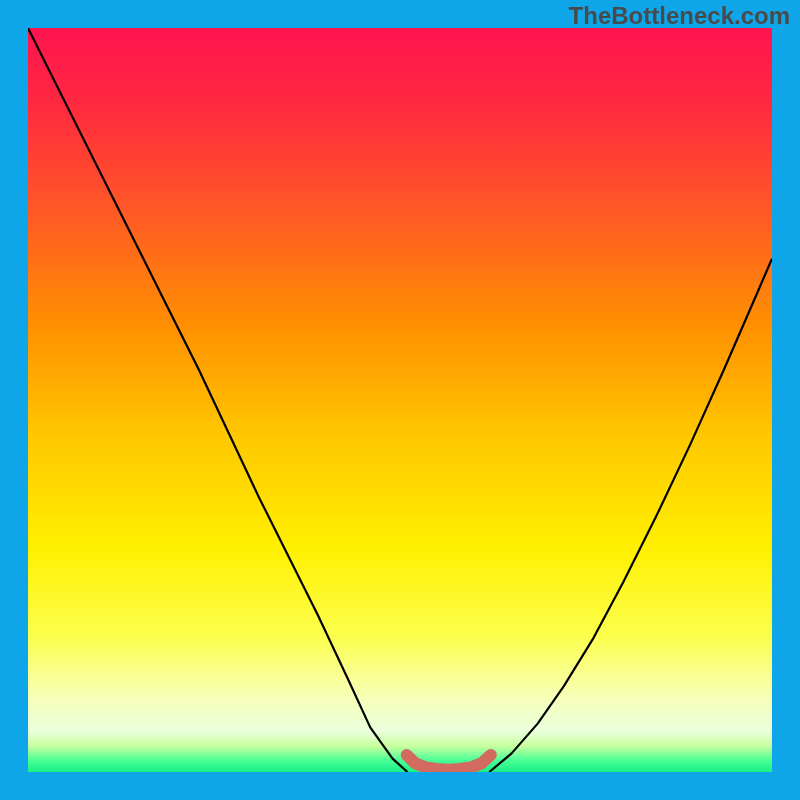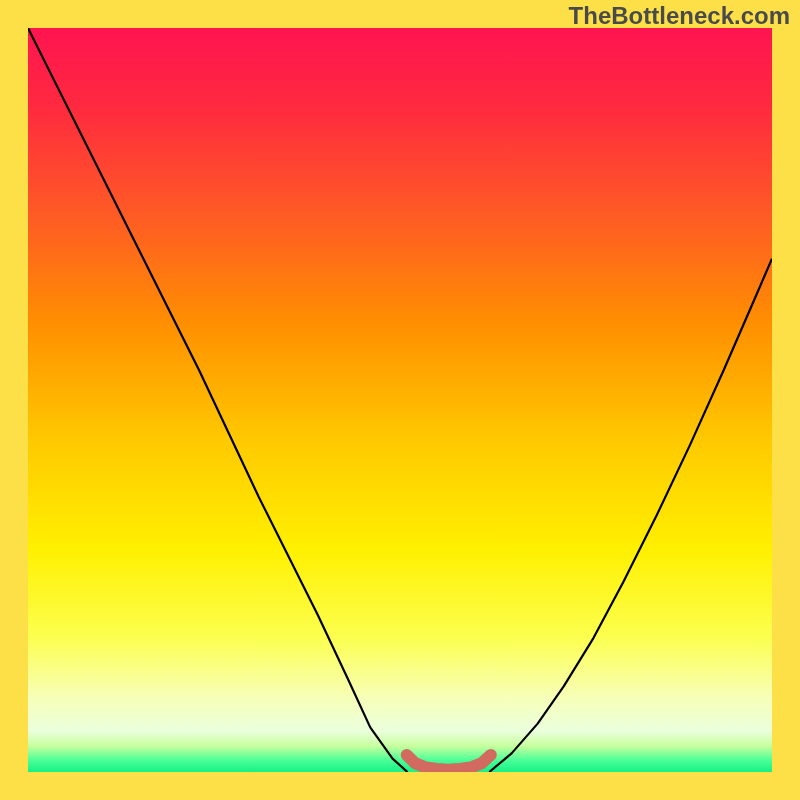--- a/index.html
+++ b/index.html
@@ -10,21 +10,21 @@
     height: 800px;
     overflow: hidden;
     position: relative;
   }
   .frame {
     position: absolute;
     top: 0;
     left: 0;
     width: 800px;
     height: 800px;
-    background: #fde047;
+    background: #0ea5e9;
   }
   .watermark {
     position: absolute;
     top: 2px;
     right: 10px;
     color: #4a4a4a;
     font-family: Arial, Helvetica, sans-serif;
     font-weight: bold;
     font-size: 24px;
     z-index: 10;

